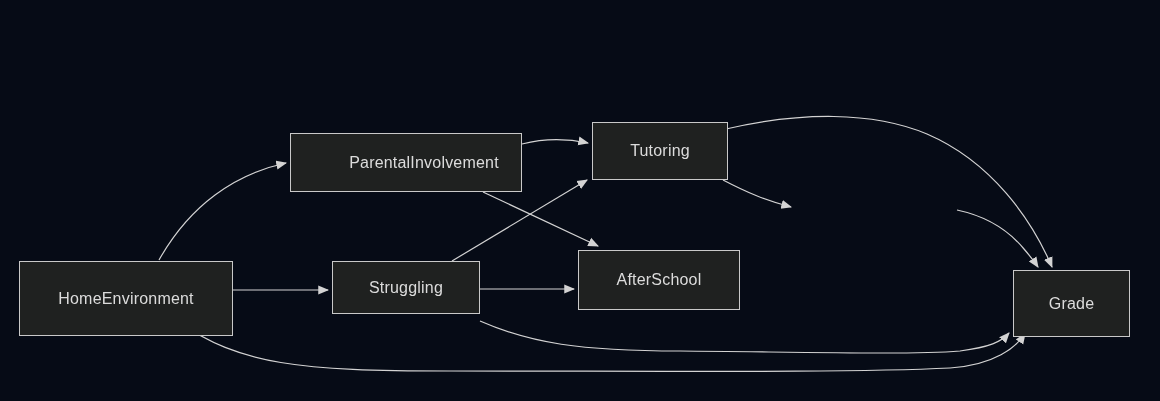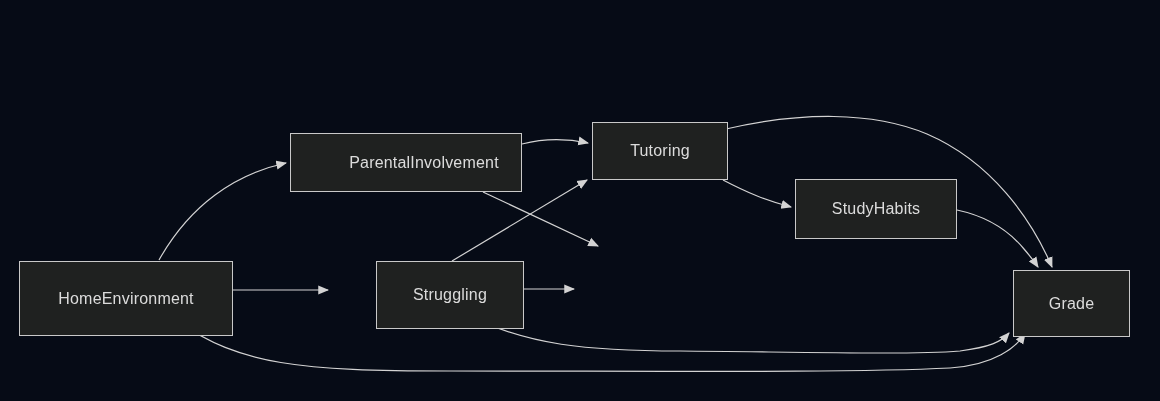--- a/index.html
+++ b/index.html
@@ -72,26 +72,26 @@
         <path d="M 957,210 C 990,217 1010,232 1024,249 C 1030,256 1034,261 1038,267" class="edge" marker-end="url(#arrow)"></path>
       </g>
   </svg>
   <div class="node-layer">
       <div class="node" style="left: 19px; top: 261px; width: 214px; height: 75px;">
         <span>HomeEnvironment</span>
       </div>
       <div class="node" style="left: 290px; top: 133px; width: 232px; height: 59px; padding-left: 36px;">
         <span>ParentalInvolvement</span>
       </div>
-      <div class="node" style="left: 332px; top: 261px; width: 148px; height: 68px; margin-left: 44px;">
+      <div class="node" style="left: 332px; top: 261px; width: 148px; height: 53px;">
         <span>Struggling</span>
       </div>
       <div class="node" style="left: 592px; top: 122px; width: 136px; height: 58px;">
         <span>Tutoring</span>
       </div>
-      <div class="node" style="left: 795px; top: 179px; width: 162px; height: 60px;">
-        <span>StudyHabits</span>
+      <div class="node" style="left: 578px; top: 250px; width: 162px; height: 60px;">
+        <span>AfterSchool</span>
       </div>
       <div class="node" style="left: 1013px; top: 270px; width: 117px; height: 67px;">
         <span>Grade</span>
       </div>
     </div>
 </div>
 
 </body></html>

